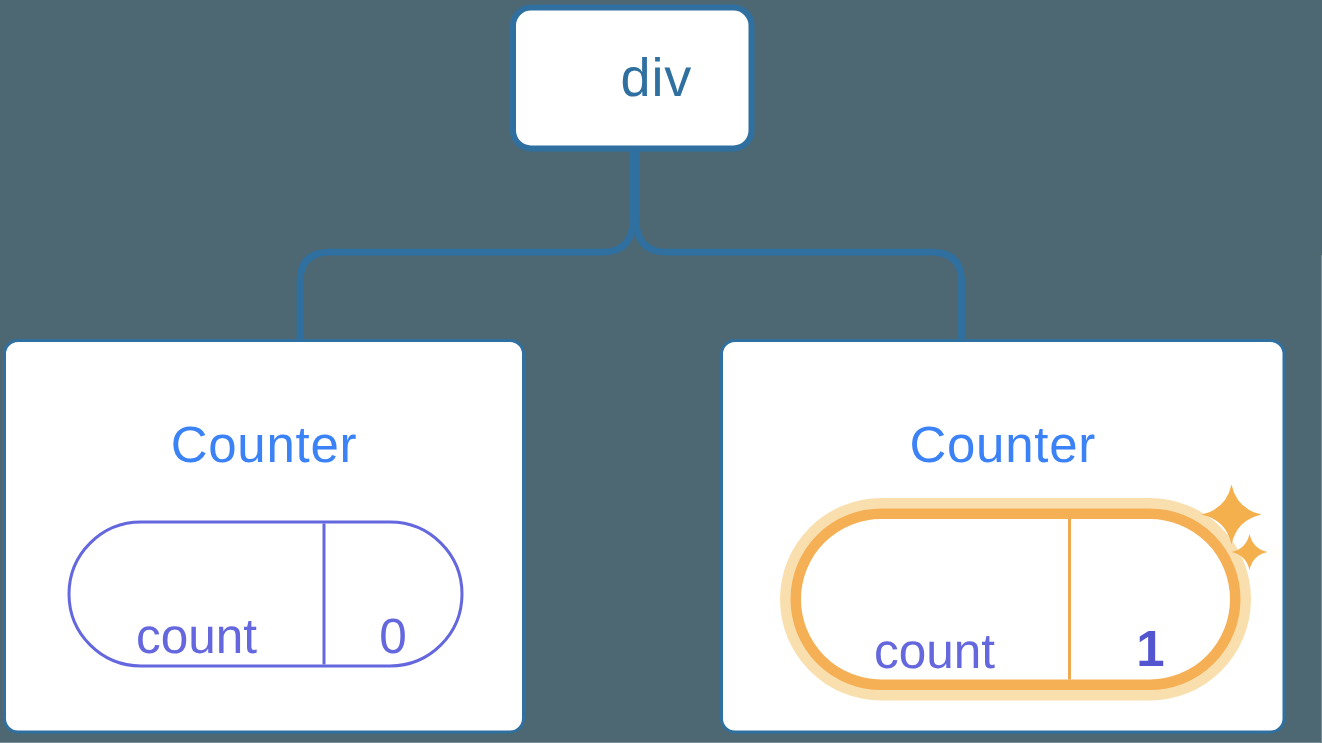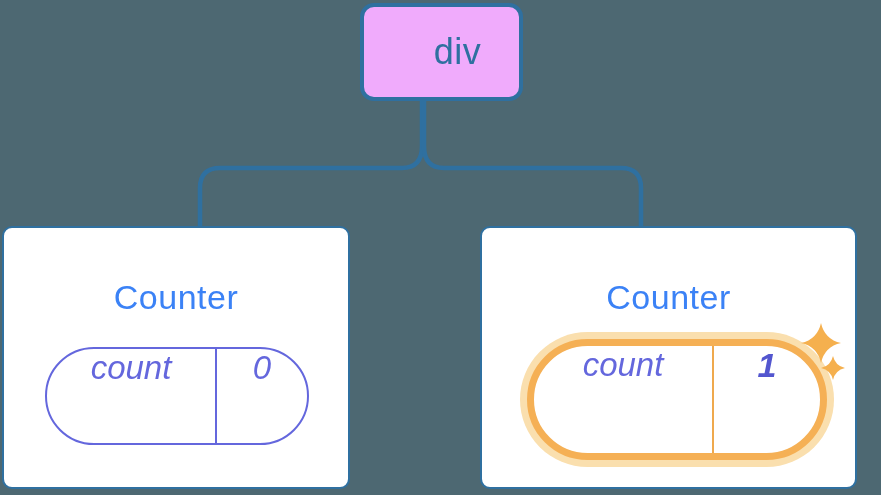--- a/index.html
+++ b/index.html
@@ -21,26 +21,26 @@
   svg.connector {
     position: absolute;
     left: 0;
     top: 0;
     width: 881px;
     height: 495px;
     pointer-events: none;
   }
   .root-node {
     position: absolute;
-    left: 360px;
+    left: 340px;
     top: 3px;
     width: 163px;
     height: 98px;
     box-sizing: border-box;
-    background: #f0abfc;
+    background: #ffffff;
     border: 4px solid #2F70A0;
     border-radius: 14px;
     display: flex;
     align-items: center;
     justify-content: center;
     padding-left: 32px;
   }
   .root-label {
     font-size: 36px;
     font-weight: 500;
@@ -88,23 +88,22 @@
     left: 45px;
     top: 111px;
     width: 300px;
     height: 121px;
     border: 7px solid #F5B055;
     border-radius: 70px;
     box-shadow: 0 0 0 7px #FADFAE;
   }
   .pill-section {
     display: flex;
-    align-items: flex-start;
+    align-items: flex-end;
     justify-content: center;
-    font-style: italic;
   }
   .pill-key-section { flex: 1; }
   .pill-plain .pill-value-section { width: 90px; }
   .pill-highlighted .pill-value-section { width: 106px; }
   .pill-divider {
     width: 0;
   }
   .pill-plain .pill-divider { border-left: 2.5px solid #6467DD; }
   .pill-highlighted .pill-divider { border-left: 2.5px solid #EFA94E; }
   .pill-key, .pill-value {

